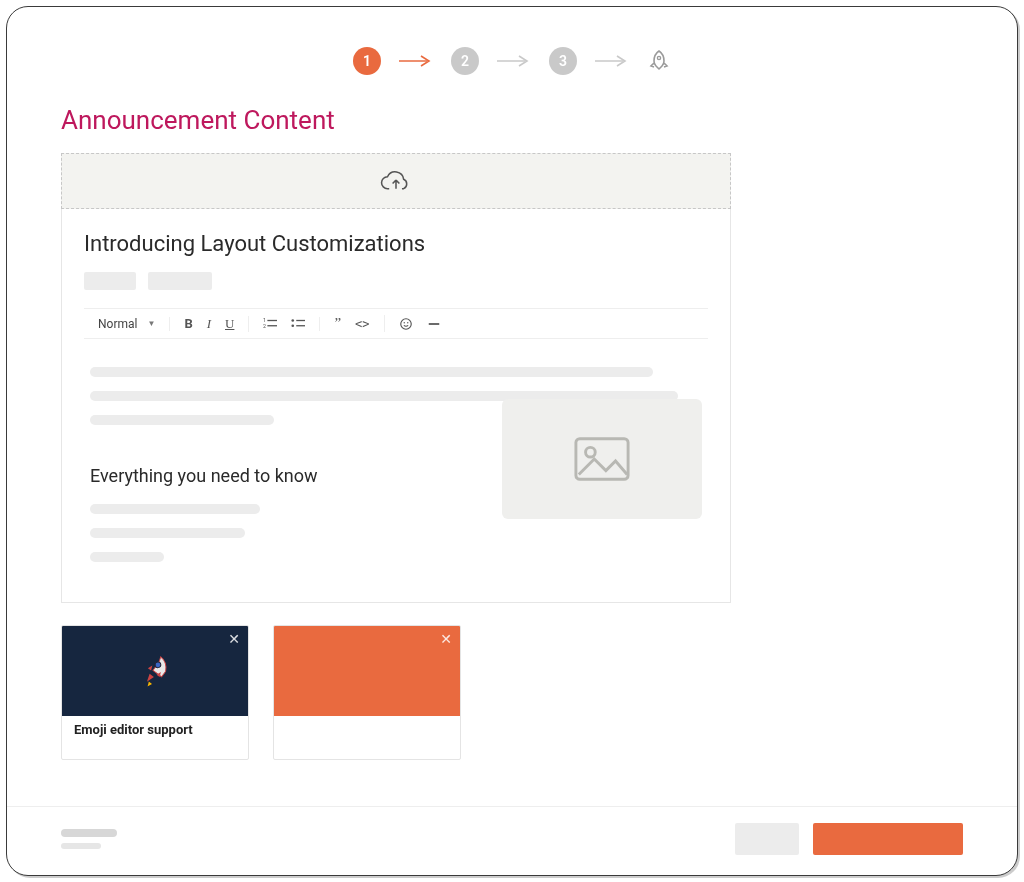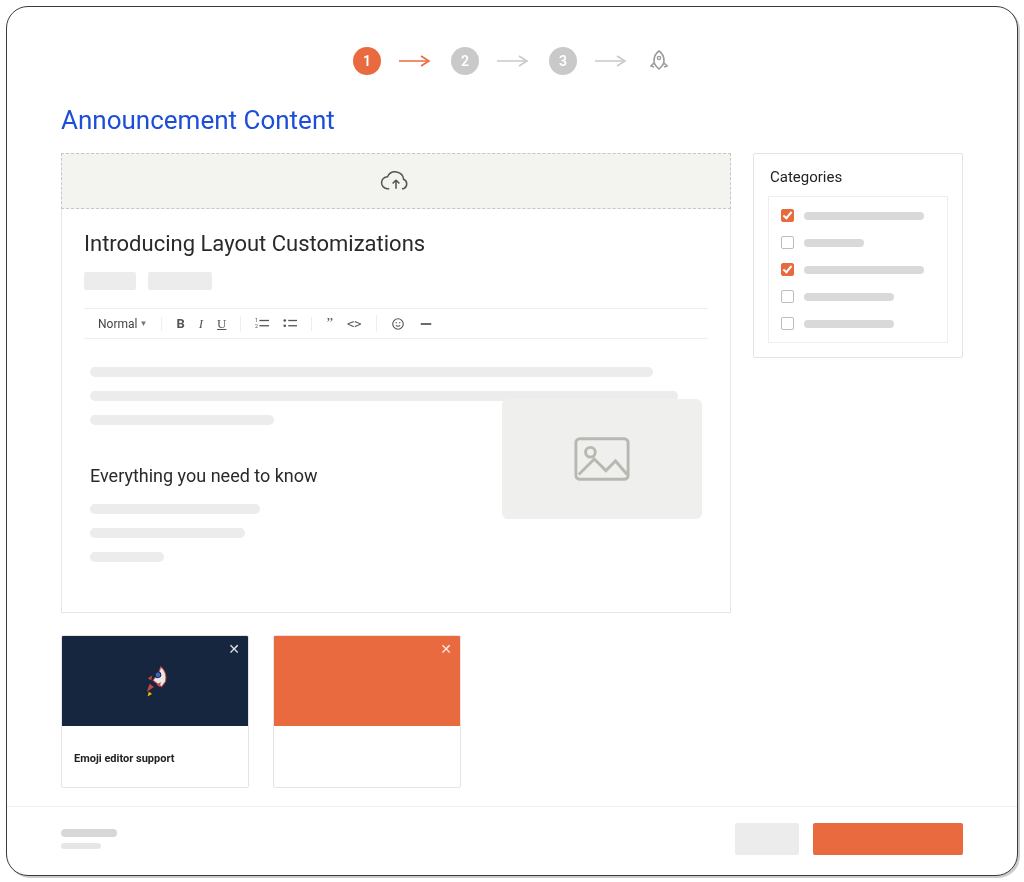--- a/index.html
+++ b/index.html
@@ -42,21 +42,21 @@
   .arrow-svg { display: block; }
   .rocket-outline {
     width: 24px; height: 24px;
     color: #9b9b9b;
   }
 
   
   .page-title {
     font-size: 26px;
     font-weight: 400;
-    color: #1d4ed8;
+    color: #be185d;
     padding: 10px 54px 18px;
   }
 
   
   .main {
     display: flex;
     gap: 22px;
     padding: 0 54px;
     flex: 1;
   }
@@ -72,21 +72,21 @@
     align-items: center;
     justify-content: center;
     color: #555;
   }
   .dropzone svg { width: 34px; height: 28px; }
 
   
   .editor-card {
     border: 1px solid #e6e6e6;
     border-top: none;
-    padding: 22px 22px 36px;
+    padding: 22px 22px 26px;
   }
   .post-title {
     font-size: 22px;
     font-weight: 400;
     color: #2a2a2a;
     margin-bottom: 16px;
   }
   .tag-row { display: flex; gap: 12px; margin-bottom: 18px; }
   .tag-ph { height: 18px; background: #ececec; border-radius: 2px; }
   .tag-ph.a { width: 52px; }
@@ -104,21 +104,21 @@
     font-size: 13px;
   }
   .tb-group {
     display: flex;
     align-items: center;
     gap: 14px;
     padding: 0 14px;
     border-right: 1px solid #eee;
   }
   .tb-group:last-child { border-right: none; }
-  .tb-select { display: flex; align-items: center; gap: 2px; font-size: 12px; color: #444; cursor: pointer; }
+  .tb-select { display: flex; align-items: center; gap: 10px; font-size: 12px; color: #444; cursor: pointer; }
   .tb-caret { font-size: 8px; color: #777; }
   .tb-btn { cursor: pointer; color: #555; font-family: Georgia, serif; }
   .tb-btn.bold { font-weight: 700; font-family: inherit; }
   .tb-btn.italic { font-style: italic; }
   .tb-btn.und { text-decoration: underline; }
   .tb-icon { width: 14px; height: 14px; display: inline-block; }
   .tb-code { font-family: monospace; font-size: 12px; }
 
   
   .content-body { padding: 28px 6px 0; }
@@ -183,22 +183,22 @@
   .att-thumb.orange { background: #e96a3f; }
   .att-close {
     position: absolute;
     top: 6px; right: 8px;
     color: rgba(255,255,255,0.85);
     font-size: 14px;
     cursor: pointer;
     line-height: 1;
   }
   .att-label {
-    padding: 26px 12px 22px;
-    font-size: 11px;
+    padding: 6px 12px 22px;
+    font-size: 13px;
     font-weight: 700;
     color: #222;
   }
   .rocket-emoji {
     width: 38px; height: 38px;
     transform: rotate(-8deg);
   }
 
   
   .panel {
@@ -408,45 +408,20 @@
           <div class="att-thumb orange">
             <span class="att-close">✕</span>
           </div>
         </div>
       </div>
 
     </div>
 
     <div class="right-col">
 
-      <div class="panel">
-        <div class="panel-title">Categories</div>
-        <div class="panel-body">
-          <div class="check-row">
-              <span class="cbox checked"></span>
-              <span class="row-ph long"></span>
-            </div>
-          <div class="check-row">
-              <span class="cbox"></span>
-              <span class="row-ph short"></span>
-            </div>
-          <div class="check-row">
-              <span class="cbox checked"></span>
-              <span class="row-ph long"></span>
-            </div>
-          <div class="check-row">
-              <span class="cbox"></span>
-              <span class="row-ph med"></span>
-            </div>
-          <div class="check-row">
-              <span class="cbox"></span>
-              <span class="row-ph med"></span>
-            </div>
-        </div>
-      </div>
 
 
     </div>
   </div>
 
   <div class="footer">
     <div class="footer-left">
       <div class="fph1"></div>
       <div class="fph2"></div>
     </div>

